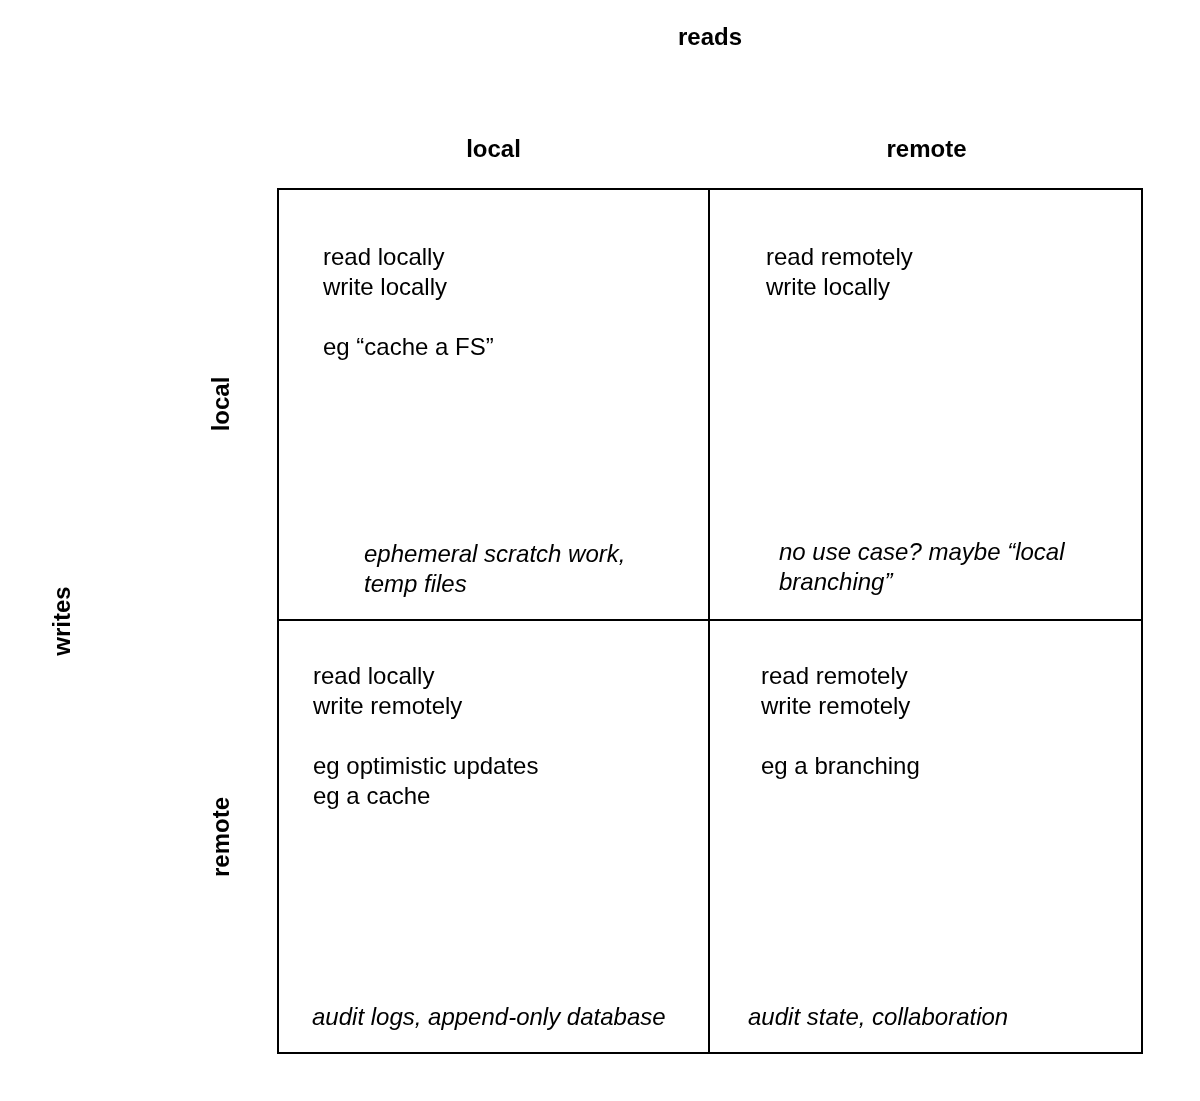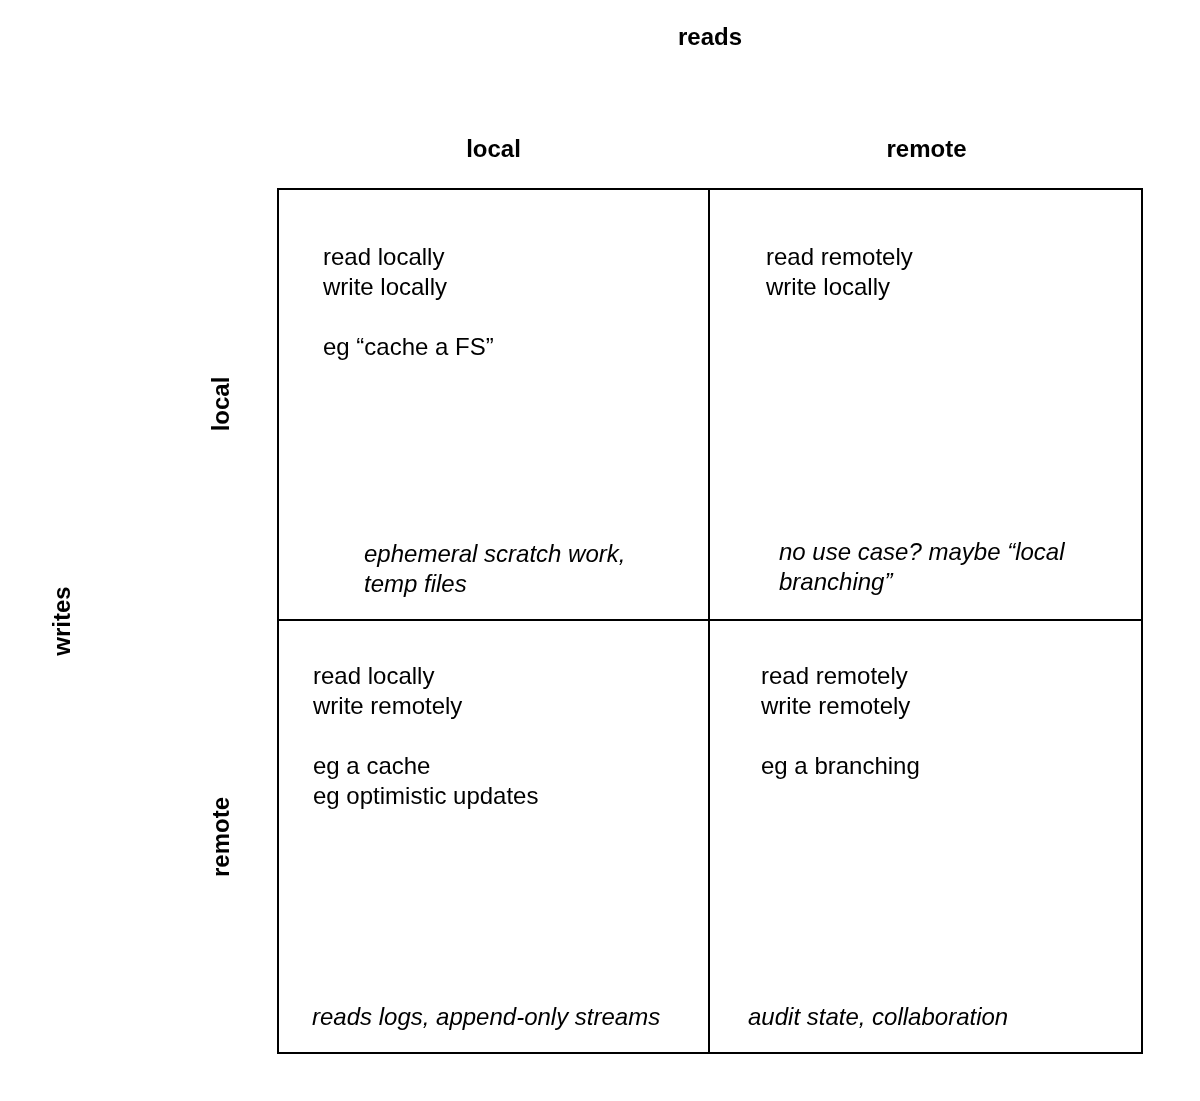--- a/index.html
+++ b/index.html
@@ -120,24 +120,24 @@
       </div>
       <div class="q-note">no use case? maybe “local
 branching”</div>
     </div>
 
     <div class="q q-bl">
       <div class="q-main">
         <div>read locally</div>
         <div>write remotely</div>
         <div class="q-gap"></div>
+        <div>eg optimistic updates</div>
         <div>eg a cache</div>
-        <div>eg optimistic updates</div>
       </div>
-      <div class="q-note">reads logs, append-only streams</div>
+      <div class="q-note">audit logs, append-only database</div>
     </div>
 
     <div class="q q-br">
       <div class="q-main">
         <div>read remotely</div>
         <div>write remotely</div>
         <div class="q-gap"></div>
         <div>eg a branching</div>
       </div>
       <div class="q-note">audit state, collaboration</div>

